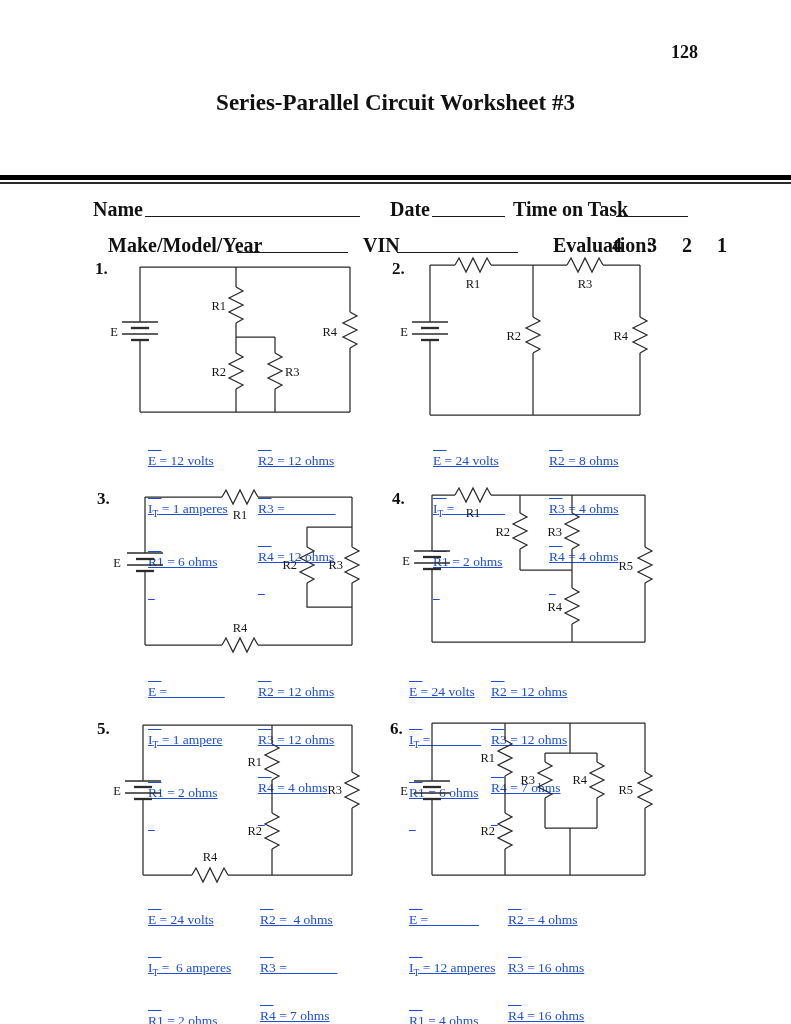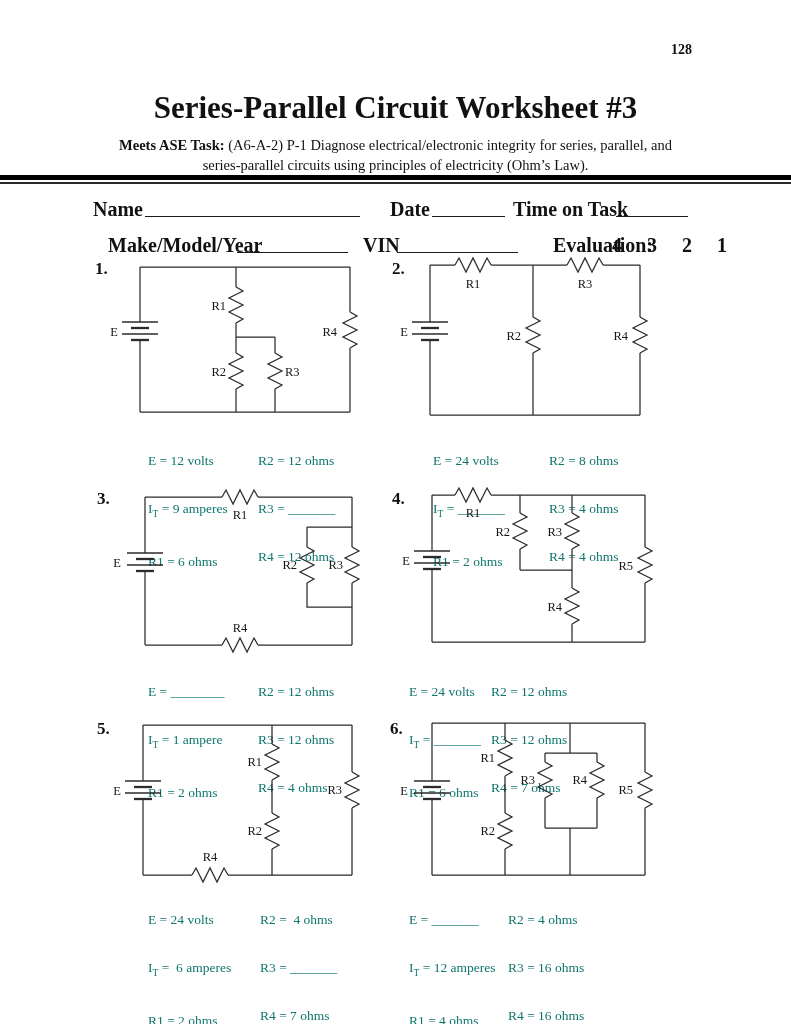--- a/index.html
+++ b/index.html
@@ -1,32 +1,32 @@
 <!DOCTYPE html>
 <html><head>
 <meta charset="utf-8">
 <style>
   html,body{margin:0;padding:0;background:#fff;}
   .page{position:relative;width:791px;height:1024px;background:#ffffff;
         font-family:"Liberation Serif",serif;color:#111;overflow:hidden;}
-  .pgnum{position:absolute;left:671px;top:42px;font-weight:bold;font-size:14px;}
+  .pgnum{position:absolute;left:671px;top:42px;font-weight:bold;font-size:18px;}
   .title{position:absolute;left:0;top:90px;width:100%;text-align:center;
-         font-size:31px;font-weight:bold;margin:0;}
+         font-size:23px;font-weight:bold;margin:0;}
   .task{position:absolute;left:0;top:135px;width:100%;text-align:center;
         font-size:14.5px;line-height:20px;}
   .b{font-weight:bold;}
   .bar1{position:absolute;left:0;top:175px;width:791px;height:5px;background:#000;}
   .bar2{position:absolute;left:0;top:182px;width:791px;height:2px;background:#2a2a2a;}
   .flabel{position:absolute;font-weight:bold;font-size:20px;white-space:pre;}
   .blank{position:absolute;border-bottom:1.3px solid #1a1a1a;height:14px;}
   .pnum{position:absolute;font-weight:bold;font-size:17px;}
   svg.circ{position:absolute;}
   .w{stroke:#2b2b2b;stroke-width:1.25;fill:none;}
   .circ text{stroke:none;fill:#161616;font-size:12.5px;font-family:"Liberation Serif",serif;}
-  .vals{position:absolute;font-size:13.5px;line-height:16px;white-space:pre;color:#0f766e;}
+  .vals{position:absolute;font-size:13.5px;line-height:16px;white-space:pre;color:#1d4ed8;text-decoration:underline;}
   .vals sub{font-size:9.5px;}
 </style>
 </head>
 <body>
 
 <div class="page">
 
   <svg width="0" height="0" style="position:absolute">
     <defs>
       <path id="rv" d="M0,0l7,4l-14,7l14,7l-14,7l14,7l-7,4" fill="none" stroke="#2b2b2b" stroke-width="1.25"></path>
@@ -34,21 +34,20 @@
         <line x1="-18" y1="-9" x2="18" y2="-9" stroke-width="1.7"></line>
         <line x1="-9" y1="-3" x2="9" y2="-3" stroke-width="2.3"></line>
         <line x1="-18" y1="3" x2="18" y2="3" stroke-width="1.7"></line>
         <line x1="-9" y1="9" x2="9" y2="9" stroke-width="2.3"></line>
       </g>
     </defs>
   </svg>
 
   <div class="pgnum">128</div>
   <h1 class="title">Series-Parallel Circuit Worksheet #3</h1>
-  <div class="task"><span class="b">Meets ASE Task:</span><span> (A6-A-2) P-1  Diagnose electrical/electronic integrity for series, parallel, and</span><br><span>series-parallel circuits using principles of electricity (Ohm’s Law).</span></div>
   <div class="bar1"></div>
   <div class="bar2"></div>
 
   <span class="flabel" style="left:93px;top:198px">Name</span>
   <span class="blank" style="left:145px;top:202px;width:215px"></span>
   <span class="flabel" style="left:390px;top:198px">Date</span>
   <span class="blank" style="left:432px;top:202px;width:73px"></span>
   <span class="flabel" style="left:513px;top:198px">Time on Task</span>
   <span class="blank" style="left:616px;top:202px;width:72px"></span>
 
@@ -68,21 +67,21 @@
     <use href="#rv" x="275" y="353"></use>
     <use href="#rv" x="350" y="312"></use>
     <text x="118" y="336" text-anchor="end">E</text>
     <text x="226" y="310" text-anchor="end">R1</text>
     <text x="226" y="376" text-anchor="end">R2</text>
     <text x="285" y="376">R3</text>
     <text x="337" y="336" text-anchor="end">R4</text>
   </svg>
   <div class="vals" style="left:148px;top:421px">
     <div>E = 12 volts</div>
-    <div><span>I</span><sub>T</sub><span> = 9 amperes</span></div>
+    <div><span>I</span><sub>T</sub><span> = 1 amperes</span></div>
     <div>R1 = 6 ohms</div>
   </div>
   <div class="vals" style="left:258px;top:421px">
     <div>R2 = 12 ohms</div>
     <div>R3 = _______</div>
     <div>R4 = 12 ohms</div>
   </div>
 
   <div class="pnum" style="left:392px;top:259px">2.</div>
   <svg class="circ" style="left:390px;top:250px" width="310" height="175" viewBox="390 250 310 175">

